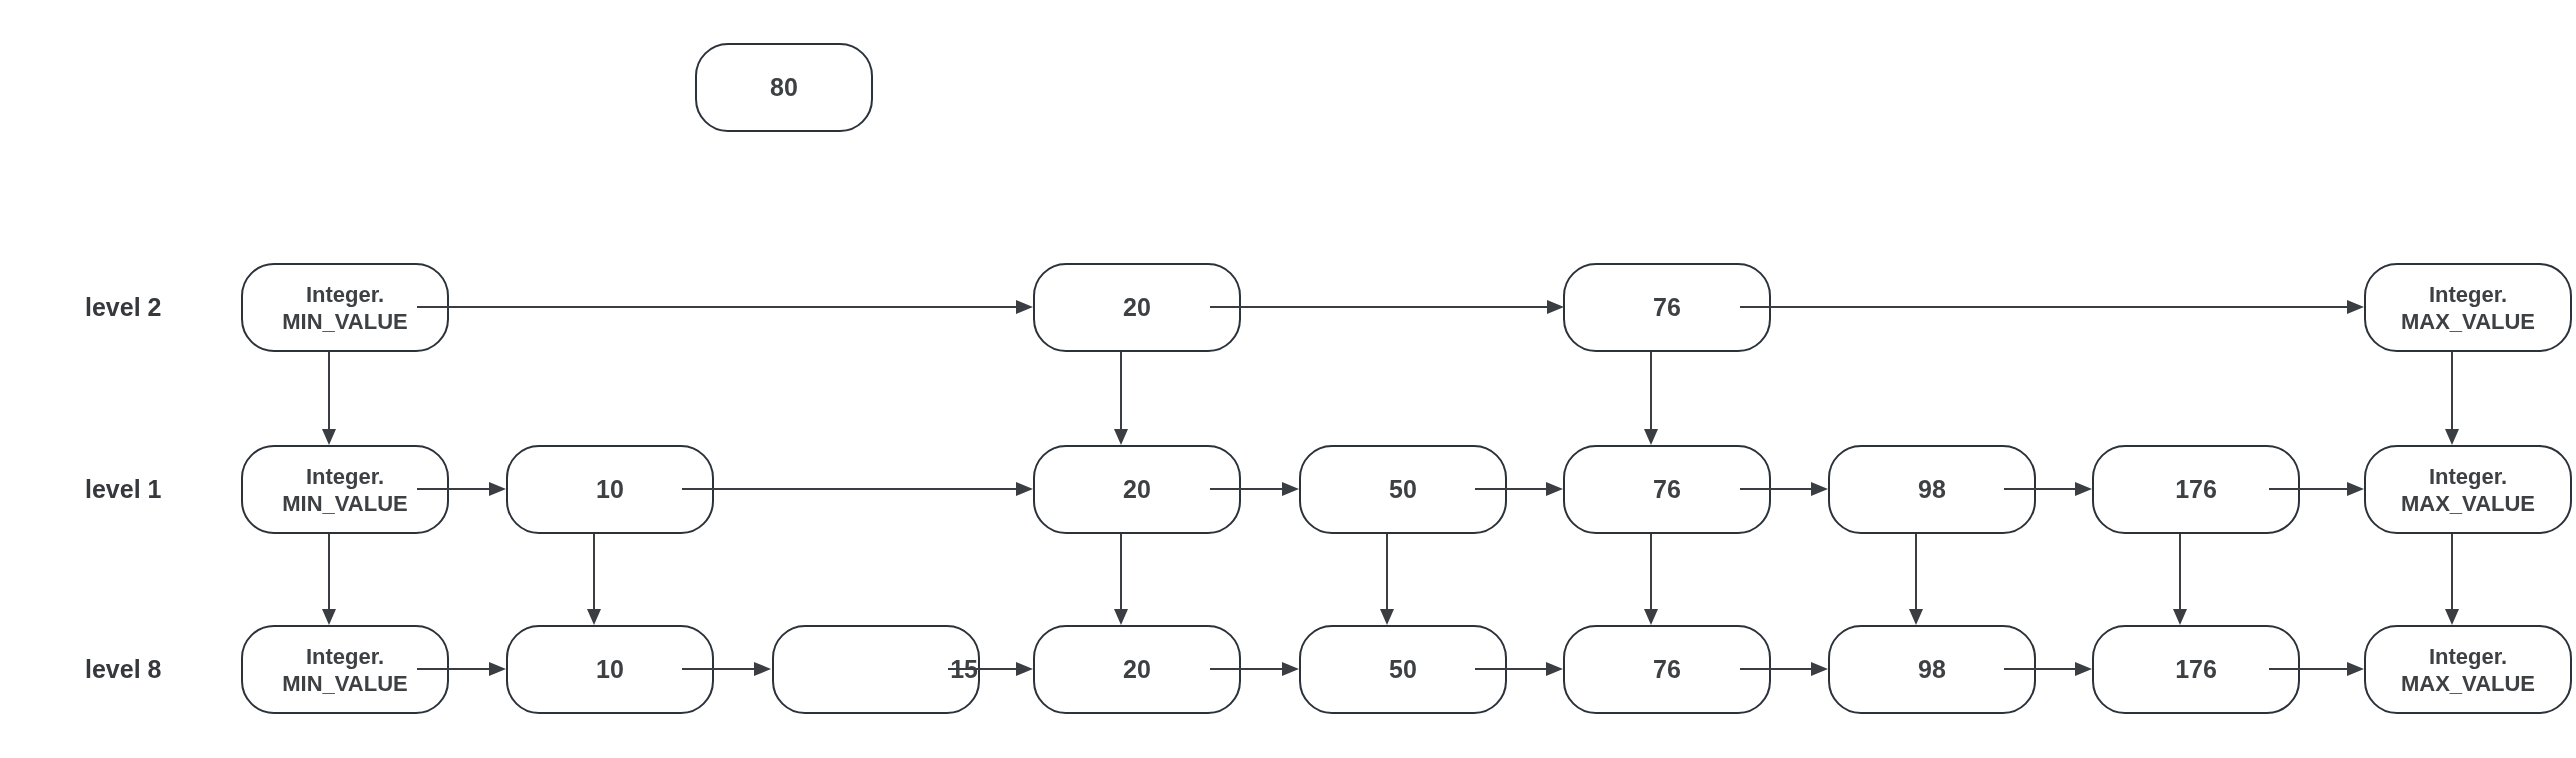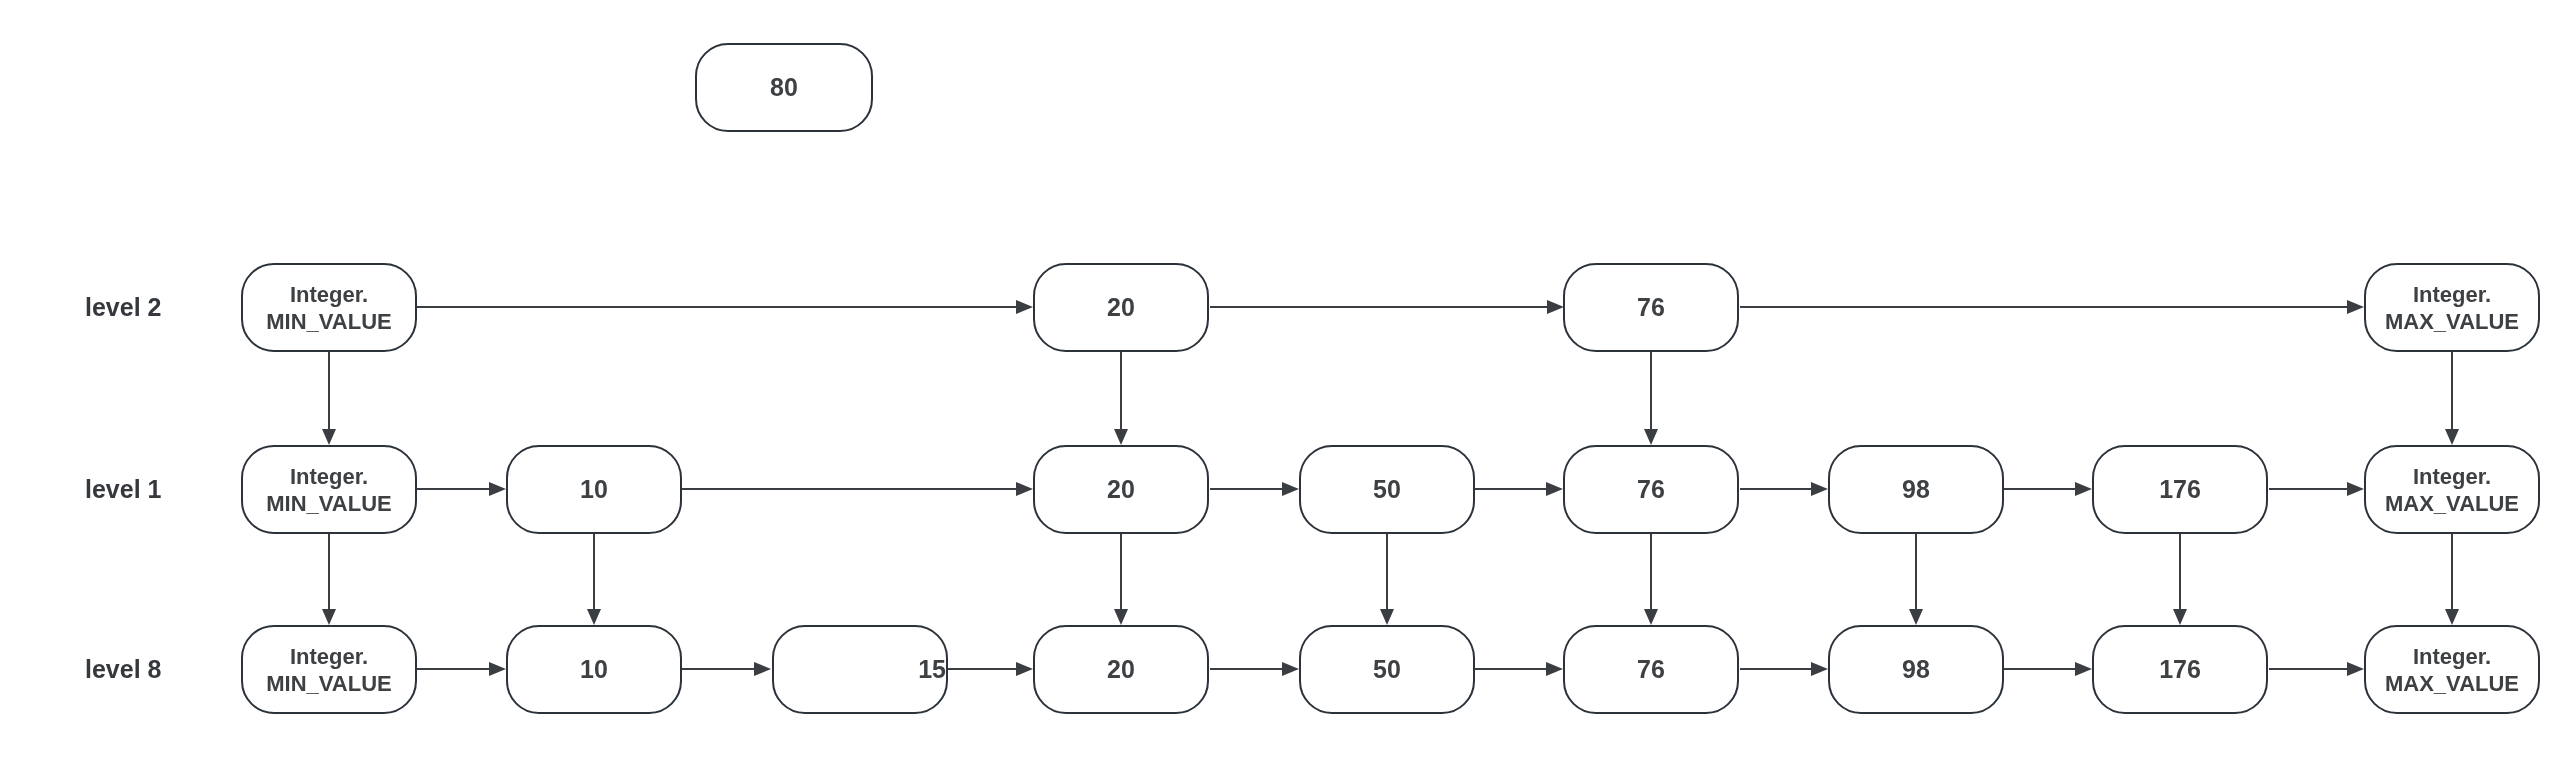--- a/index.html
+++ b/index.html
@@ -7,21 +7,21 @@
     --ntext:#3e4144; --arrow:#3a3e42; --label:#35393d; --note:#3a3e42;
   }
   html,body{margin:0;padding:0;}
   body{
     width:2576px;height:758px;background:var(--bg);
     font-family:"Liberation Sans","DejaVu Sans",sans-serif;
   }
   .canvas{position:relative;width:2576px;height:758px;overflow:hidden;background:var(--bg);}
 
   .node{
-    position:absolute;width:176px;height:89px;box-sizing:border-box;
+    position:absolute;width:208px;height:89px;box-sizing:border-box;
     border:2.4px solid var(--border);border-radius:33px;background:var(--fill);
     display:flex;flex-direction:column;align-items:center;justify-content:center;
     font-weight:bold;color:var(--ntext);text-align:center;
   }
   .node-line{font-size:22px;line-height:27px;letter-spacing:0px;}
   .node-line.big{font-size:25px;line-height:27px;}
 
   .note-node{left:695px;top:43px;width:178px;}
 
   .note-line1{

